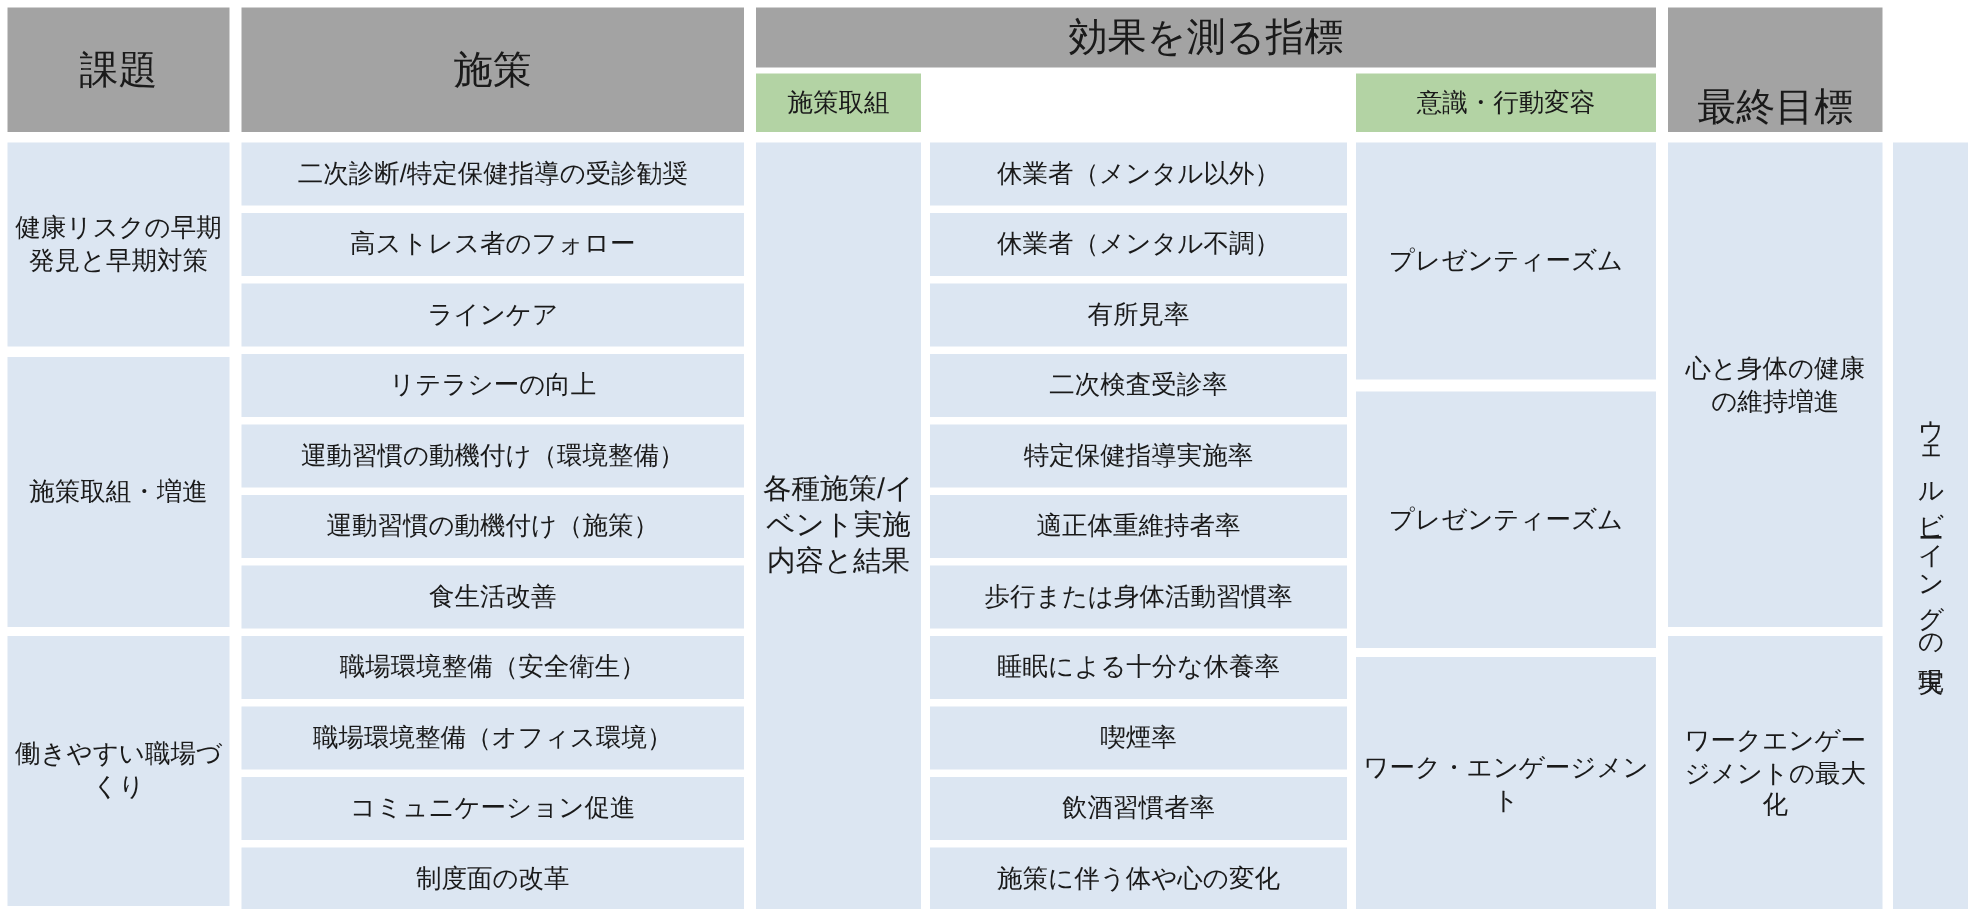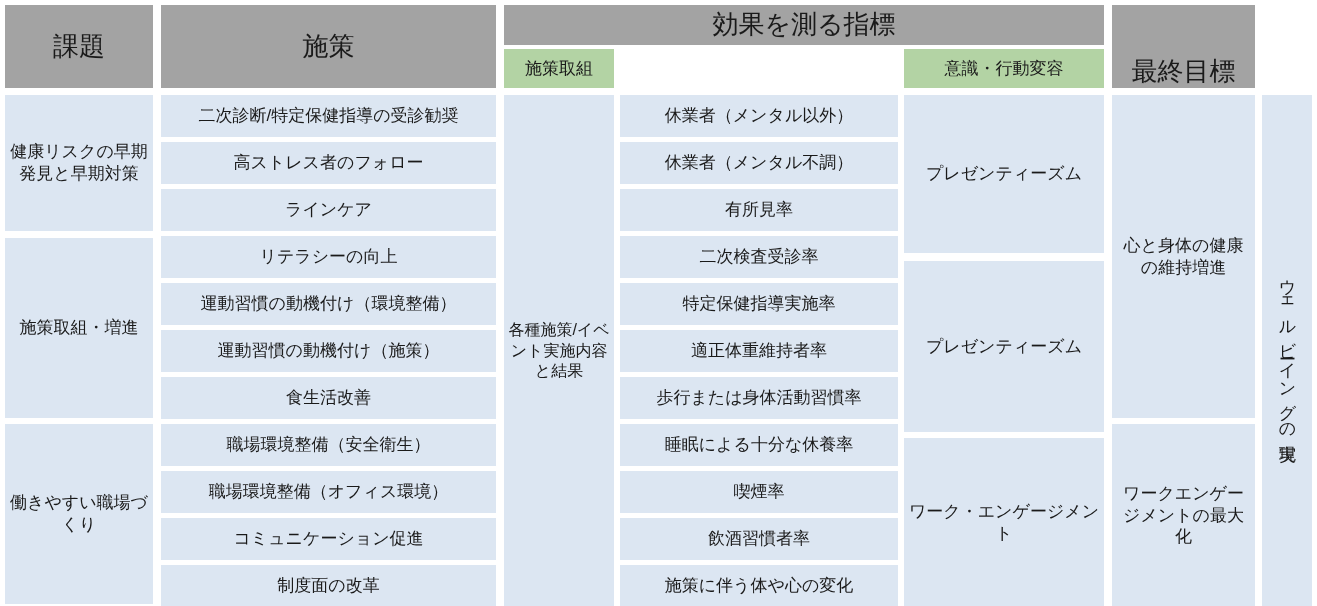--- a/index.html
+++ b/index.html
@@ -37,21 +37,21 @@
     background: #b3d3a4;
     font-size: 17px;
     color: #1a1a1a;
   }
   .body-cell {
     background: #dce6f2;
     font-size: 17px;
     color: #1a1a1a;
   }
   .body-cell.small {
-    font-size: 16px;
+    font-size: 19px;
   }
   .vtext {
     writing-mode: vertical-rl;
     text-orientation: upright;
     letter-spacing: 1px;
   }
   .inner {
     padding: 0 4px;
     width: 100%;
   }

